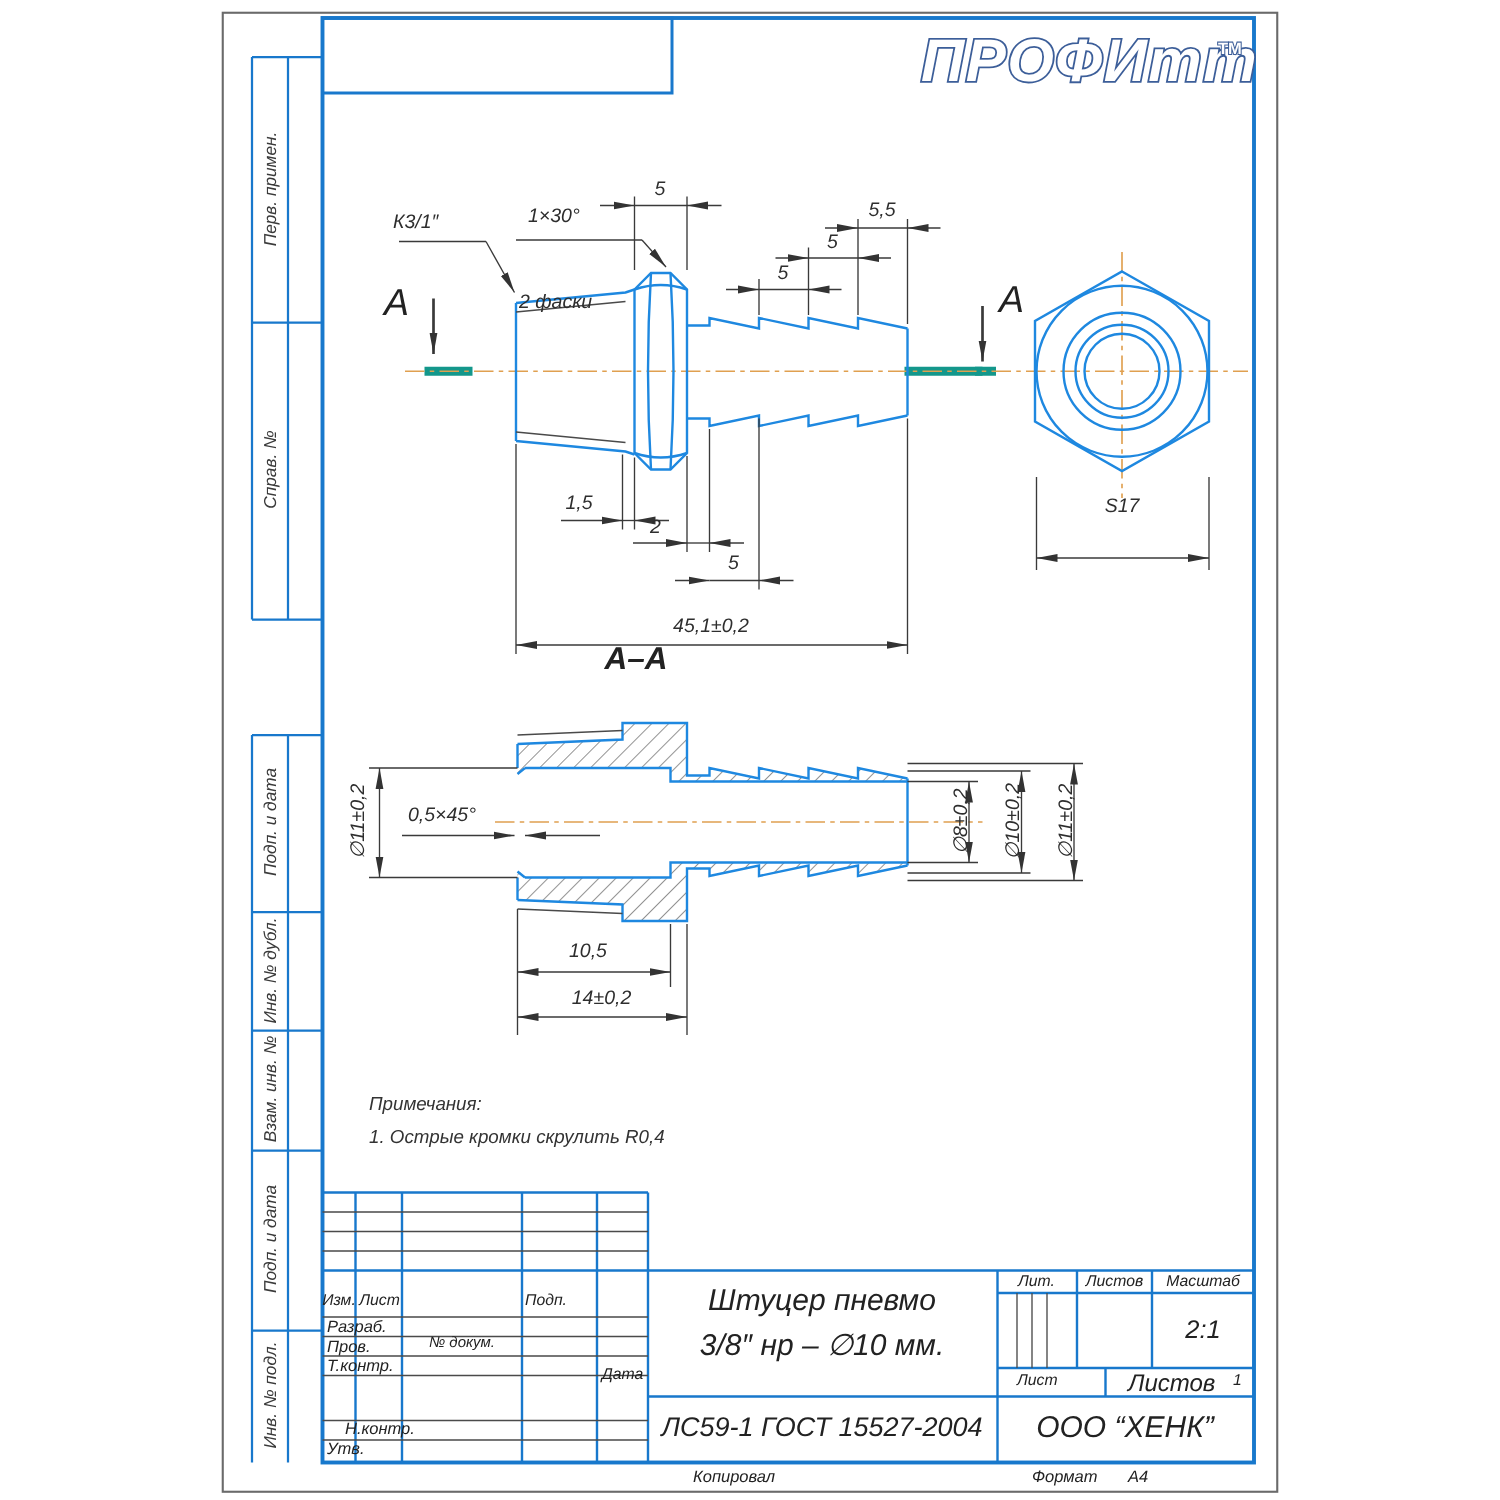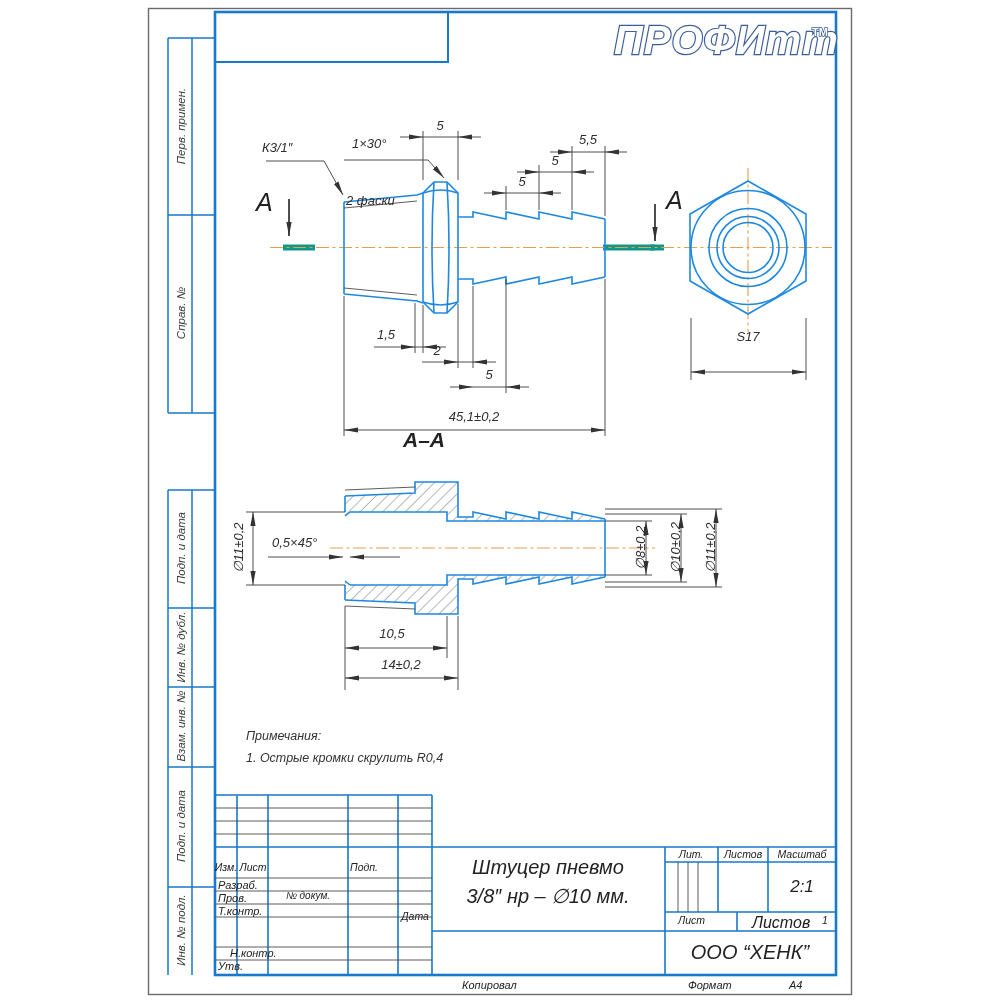--- a/index.html
+++ b/index.html
@@ -210,28 +210,29 @@
   <div class="tb tbc" style="left:415px;top:910px;font-size:10.5px;">Дата</div>
 
   <div class="tb" style="left:218px;top:879px;">Разраб.</div>
   <div class="tb" style="left:218px;top:892px;">Пров.</div>
   <div class="tb" style="left:218px;top:905px;">Т.контр.</div>
   <div class="tb" style="left:218px;top:947px;margin-left:12px;">Н.контр.</div>
   <div class="tb" style="left:218px;top:960px;">Утв.</div>
 
   <div class="tb tbc big" style="left:548px;top:856px;">Штуцер пневмо</div>
   <div class="tb tbc big" style="left:548px;top:884px;">3/8″ нр – ∅10 мм.</div>
+  <div class="tb tbc med" style="left:548px;top:941px;">ЛС59-1 ГОСТ 15527-2004</div>
 
   <div class="tb tbc" style="left:691px;top:848px;font-size:10.5px;">Лит.</div>
   <div class="tb tbc" style="left:743px;top:848px;font-size:10.5px;">Листов</div>
   <div class="tb tbc" style="left:802px;top:848px;font-size:10.5px;">Масштаб</div>
   <div class="tb tbc" style="left:802px;top:877px;font:italic 17px 'Liberation Sans',sans-serif;">2:1</div>
 
   <div class="tb" style="left:678px;top:914px;font-size:10.5px;">Лист</div>
   <div class="tb" style="left:752px;top:914px;font-size:16px;">Листов</div>
   <div class="tb" style="left:822px;top:914px;font-size:10.5px;">1</div>
   <div class="tb tbc" style="left:750px;top:941px;font:italic 20px 'Liberation Sans',sans-serif;">ООО “ХЕНК”</div>
 
   <div class="tb" style="left:462px;top:979px;">Копировал</div>
   <div class="tb" style="left:688px;top:979px;">Формат</div>
-  <div class="tb" style="left:789px;top:979px;">А4</div>
+  <div class="tb" style="left:752px;top:979px;">А4</div>
 
 </div>
 
 </body></html>

